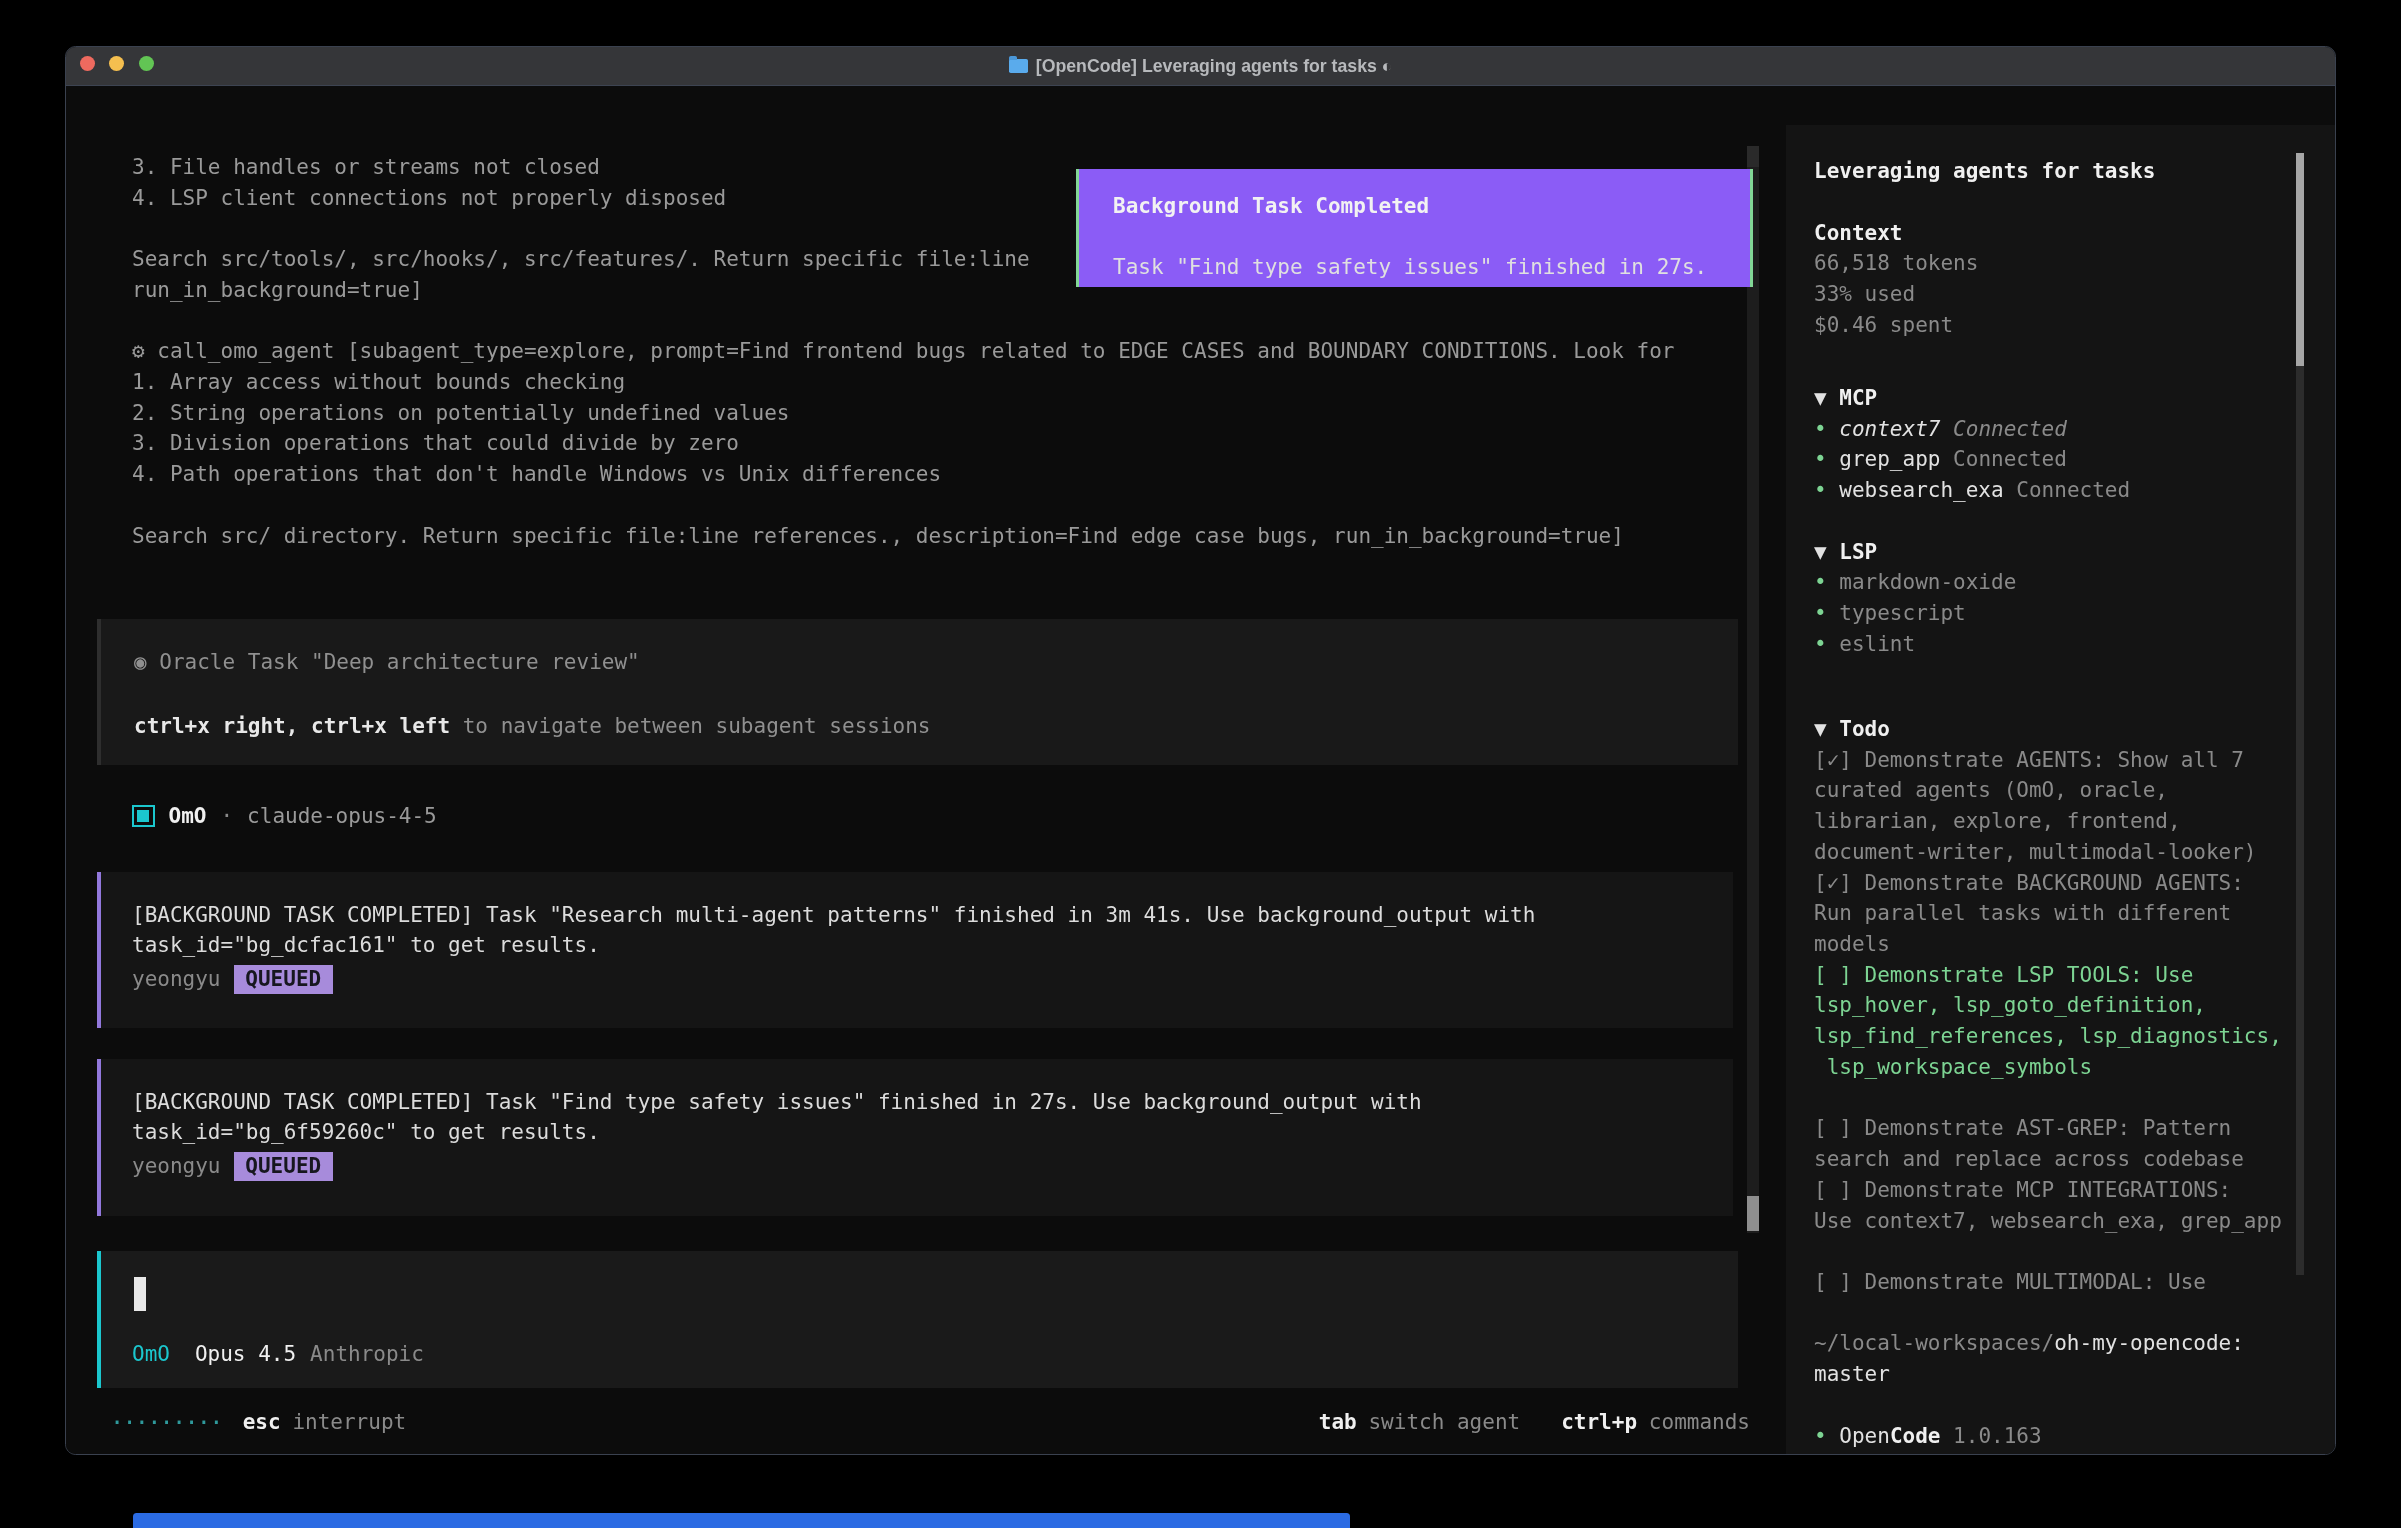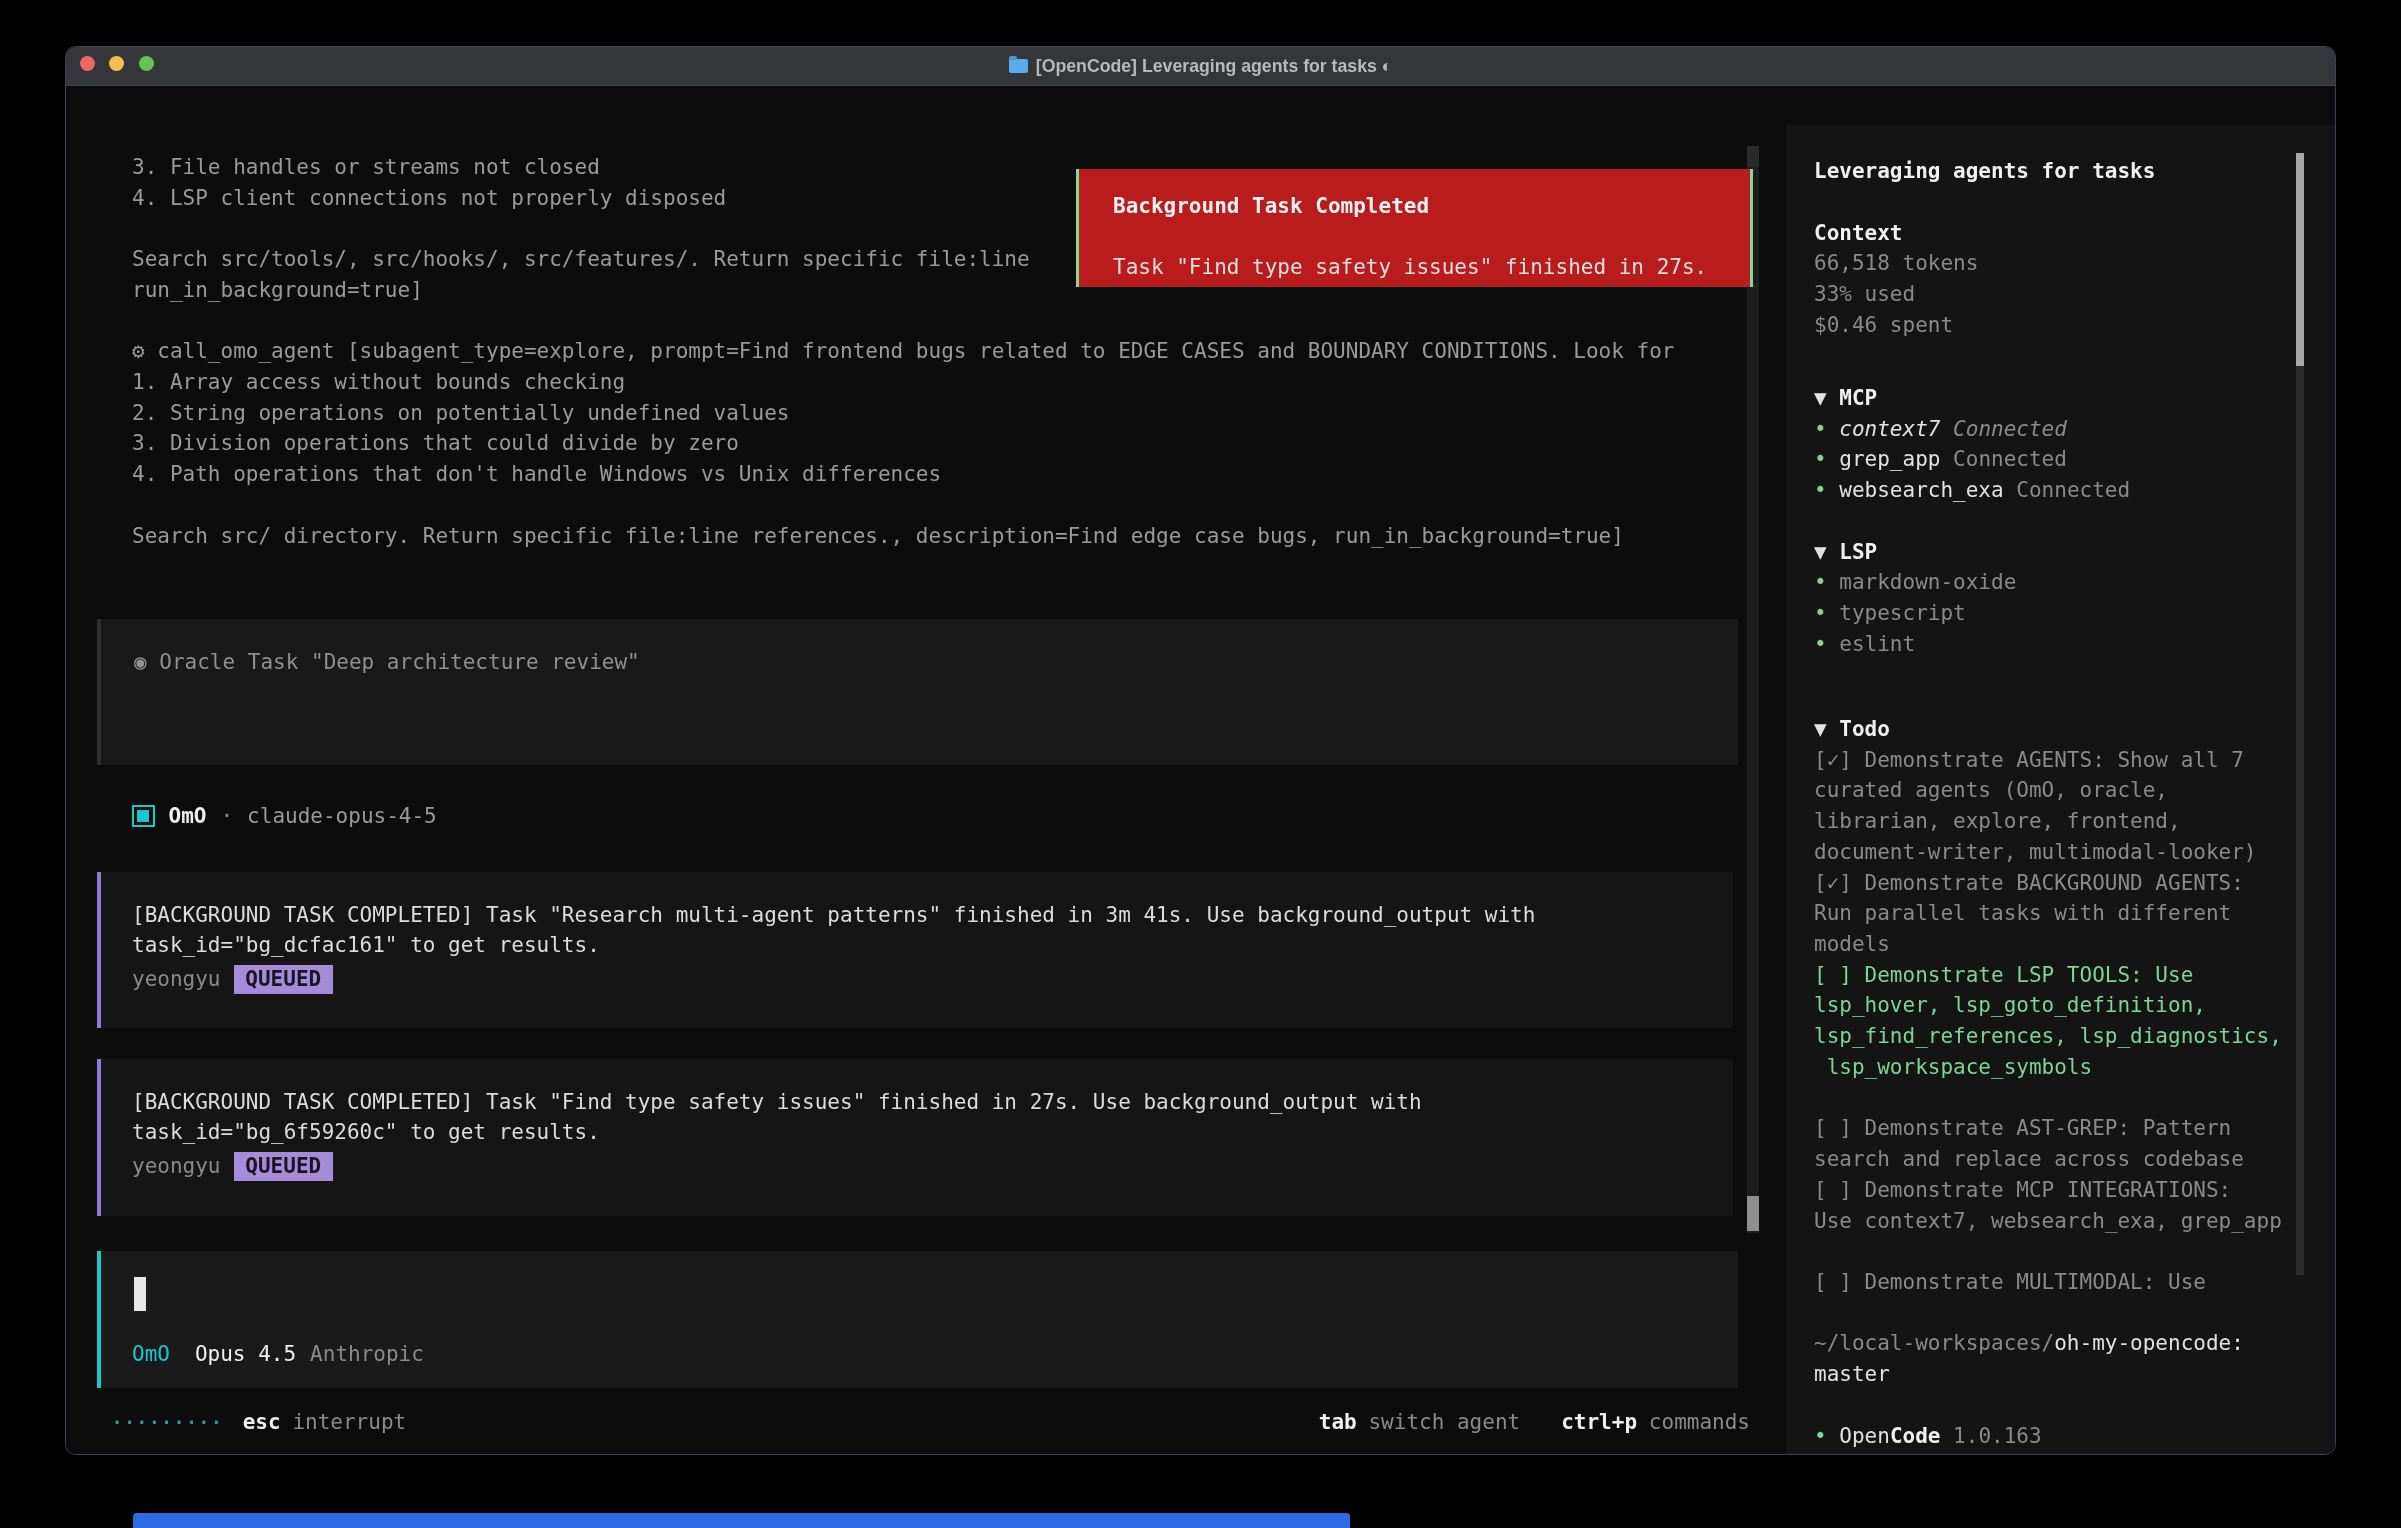--- a/index.html
+++ b/index.html
@@ -23,21 +23,21 @@
   #content{position:absolute;left:0;top:39px;right:0;bottom:0;background:#0c0c0c;}
   #sidebar{position:absolute;left:1720px;top:39px;width:550px;bottom:0;background:#141414;}
   .tline{position:absolute;white-space:pre;font-family:"DejaVu Sans Mono","DejaVu Sans",monospace;
     font-size:21px;line-height:26px;}
   .seg-g{color:#9a9a9a;}
   .seg-d{color:#8a8a8a;}
   .seg-w{color:#e2e2e2;}
   .seg-b{color:#f0f0f0;font-weight:bold;}
   .seg-gr{color:#7dd493;}
   
-  #notification{position:absolute;left:1010px;top:83px;width:677px;height:118px;background:#b91c1c;
+  #notification{position:absolute;left:1010px;top:83px;width:677px;height:118px;background:#8b5cf6;
     border-left:3px solid #82d796;border-right:3px solid #82d796;z-index:5;}
   #notification .title{position:absolute;left:34px;top:25px;font-size:21px;font-weight:bold;color:#f2f2f2;white-space:pre;}
   #notification .body{position:absolute;left:34px;top:86px;font-size:21px;color:#e0e0e0;white-space:pre;}
   
   #oracle-strip{position:absolute;left:31px;top:533px;width:4.7px;height:146px;background:#2e2e2e;}
   #oracle-box{position:absolute;left:35px;top:533px;width:1637px;height:146px;background:#191919;}
   #oracle-box .l1{position:absolute;left:33px;top:31px;font-size:21px;color:#909090;white-space:pre;}
   #oracle-box .l2{position:absolute;left:33px;top:95px;font-size:21px;color:#909090;white-space:pre;}
   #oracle-box .keys{color:#e8e8e8;font-weight:bold;}
   
@@ -117,20 +117,21 @@
       <div id="main-scroll-thumb"></div>
 
       <div id="notification" class="mono">
         <div class="title">Background Task Completed</div>
         <div class="body">Task "Find type safety issues" finished in 27s.</div>
       </div>
 
       <div id="oracle-strip"></div>
       <div id="oracle-box" class="mono">
         <div class="l1">◉ Oracle Task "Deep architecture review"</div>
+        <div class="l2"><span class="keys">ctrl+x right, ctrl+x left</span><span> to navigate between subagent sessions</span></div>
       </div>
 
       <div id="agent-header" class="mono">
         <span class="omo-icon">
             <span class="inner"></span>
           </span>
         <span class="seg-b" style="font-size:21px">OmO</span>
         <span class="seg-d" style="font-size:21px">·</span>
         <span class="seg-g" style="font-size:21px">claude-opus-4-5</span>
       </div>

